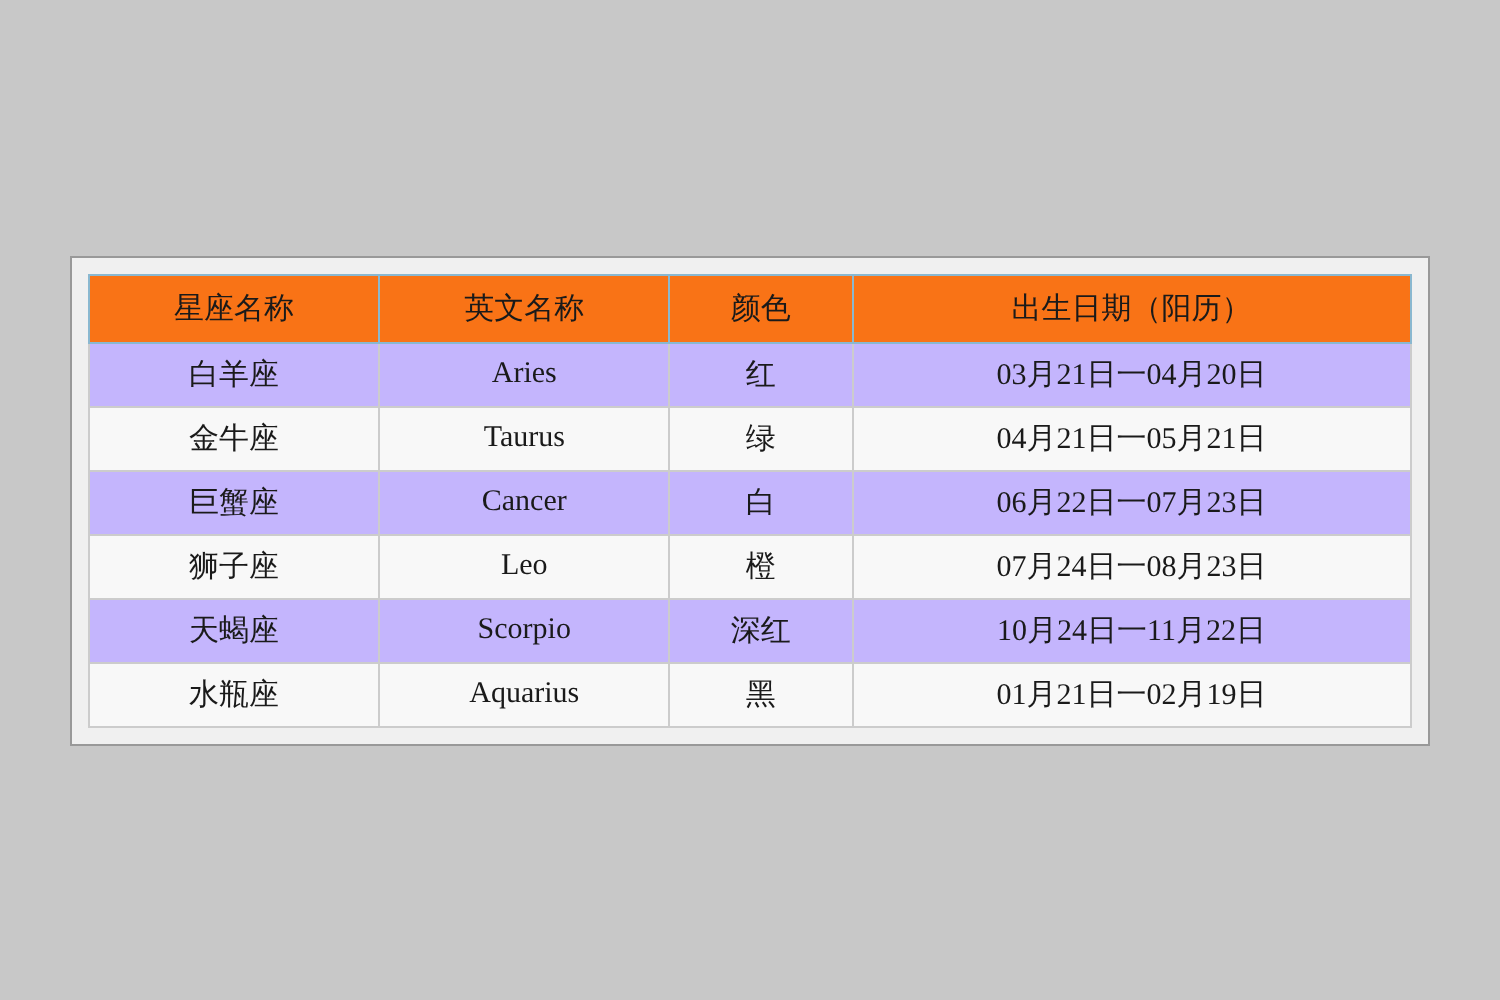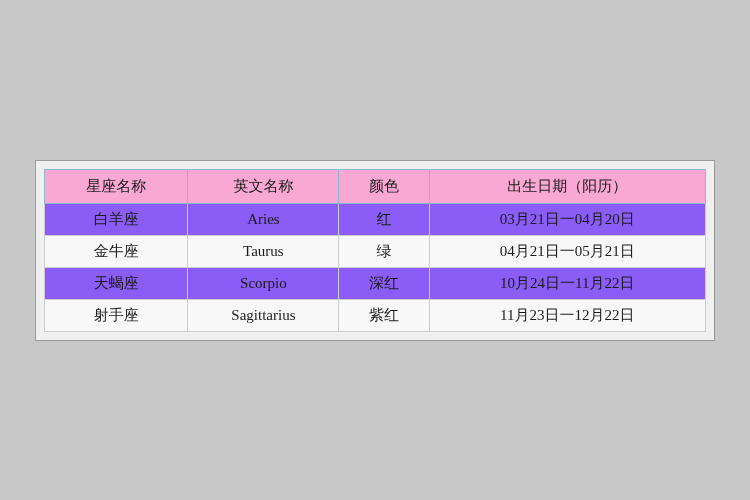--- a/index.html
+++ b/index.html
@@ -25,30 +25,30 @@
       width: 680px;
     }
 
     table {
       width: 100%;
       border-collapse: collapse;
       font-size: 15px;
     }
 
     thead tr th {
-      background-color: #f9a8d4;
+      background-color: #f97316;
       border: 1px solid #8ab8d0;
       padding: 7px 10px;
       text-align: center;
       font-weight: normal;
       color: #1a1a1a;
     }
 
     tbody tr {
-      background-color: #8b5cf6;
+      background-color: #c4b5fd;
     }
 
     tbody tr:nth-child(even) {
       background-color: #f8f8f8;
     }
 
     tbody tr td {
       border: 1px solid #cccccc;
       padding: 6px 10px;
       text-align: center;
@@ -78,26 +78,38 @@
           <td>红</td>
           <td>03月21日一04月20日</td>
         </tr>
         <tr>
           <td>金牛座</td>
           <td>Taurus</td>
           <td>绿</td>
           <td>04月21日一05月21日</td>
         </tr>
         <tr>
+          <td>巨蟹座</td>
+          <td>Cancer</td>
+          <td>白</td>
+          <td>06月22日一07月23日</td>
+        </tr>
+        <tr>
+          <td>狮子座</td>
+          <td>Leo</td>
+          <td>橙</td>
+          <td>07月24日一08月23日</td>
+        </tr>
+        <tr>
           <td>天蝎座</td>
           <td>Scorpio</td>
           <td>深红</td>
           <td>10月24日一11月22日</td>
         </tr>
         <tr>
-          <td>射手座</td>
-          <td>Sagittarius</td>
-          <td>紫红</td>
-          <td>11月23日一12月22日</td>
+          <td>水瓶座</td>
+          <td>Aquarius</td>
+          <td>黑</td>
+          <td>01月21日一02月19日</td>
         </tr>
       </tbody>
   </table>
 </div>
 
 </body></html>

